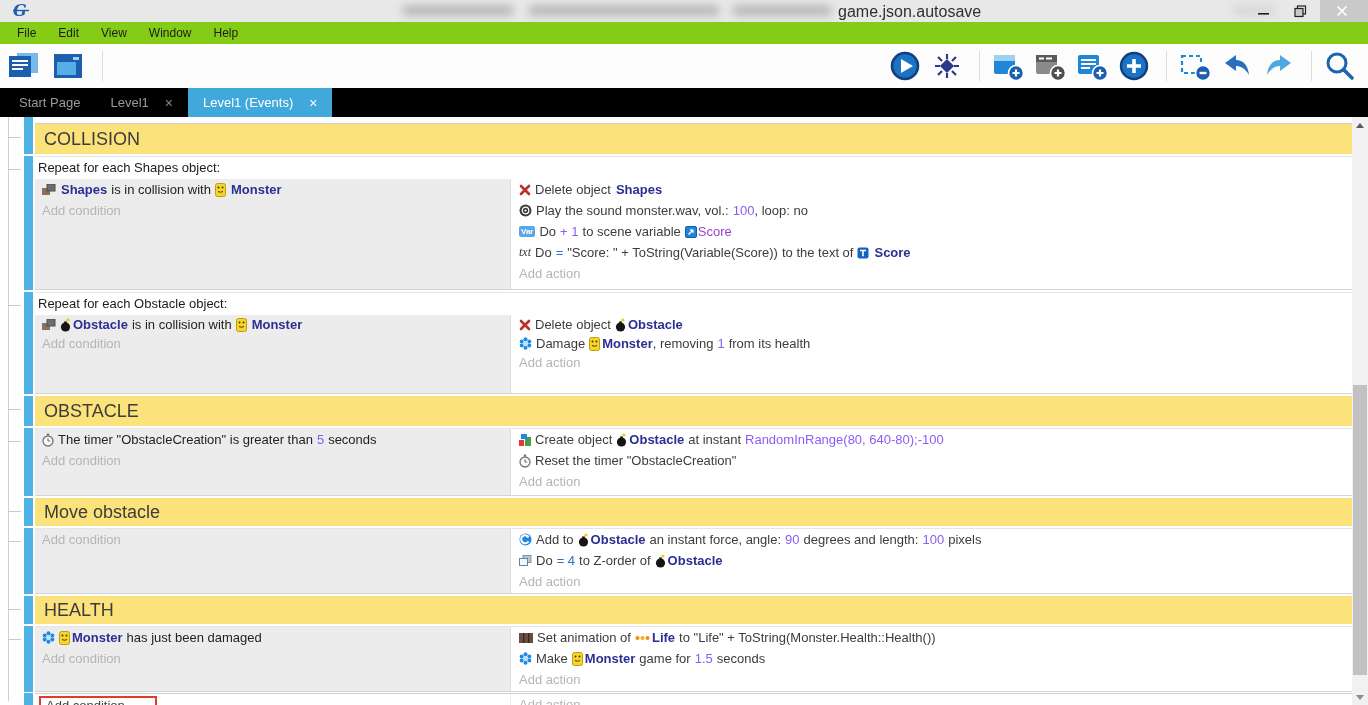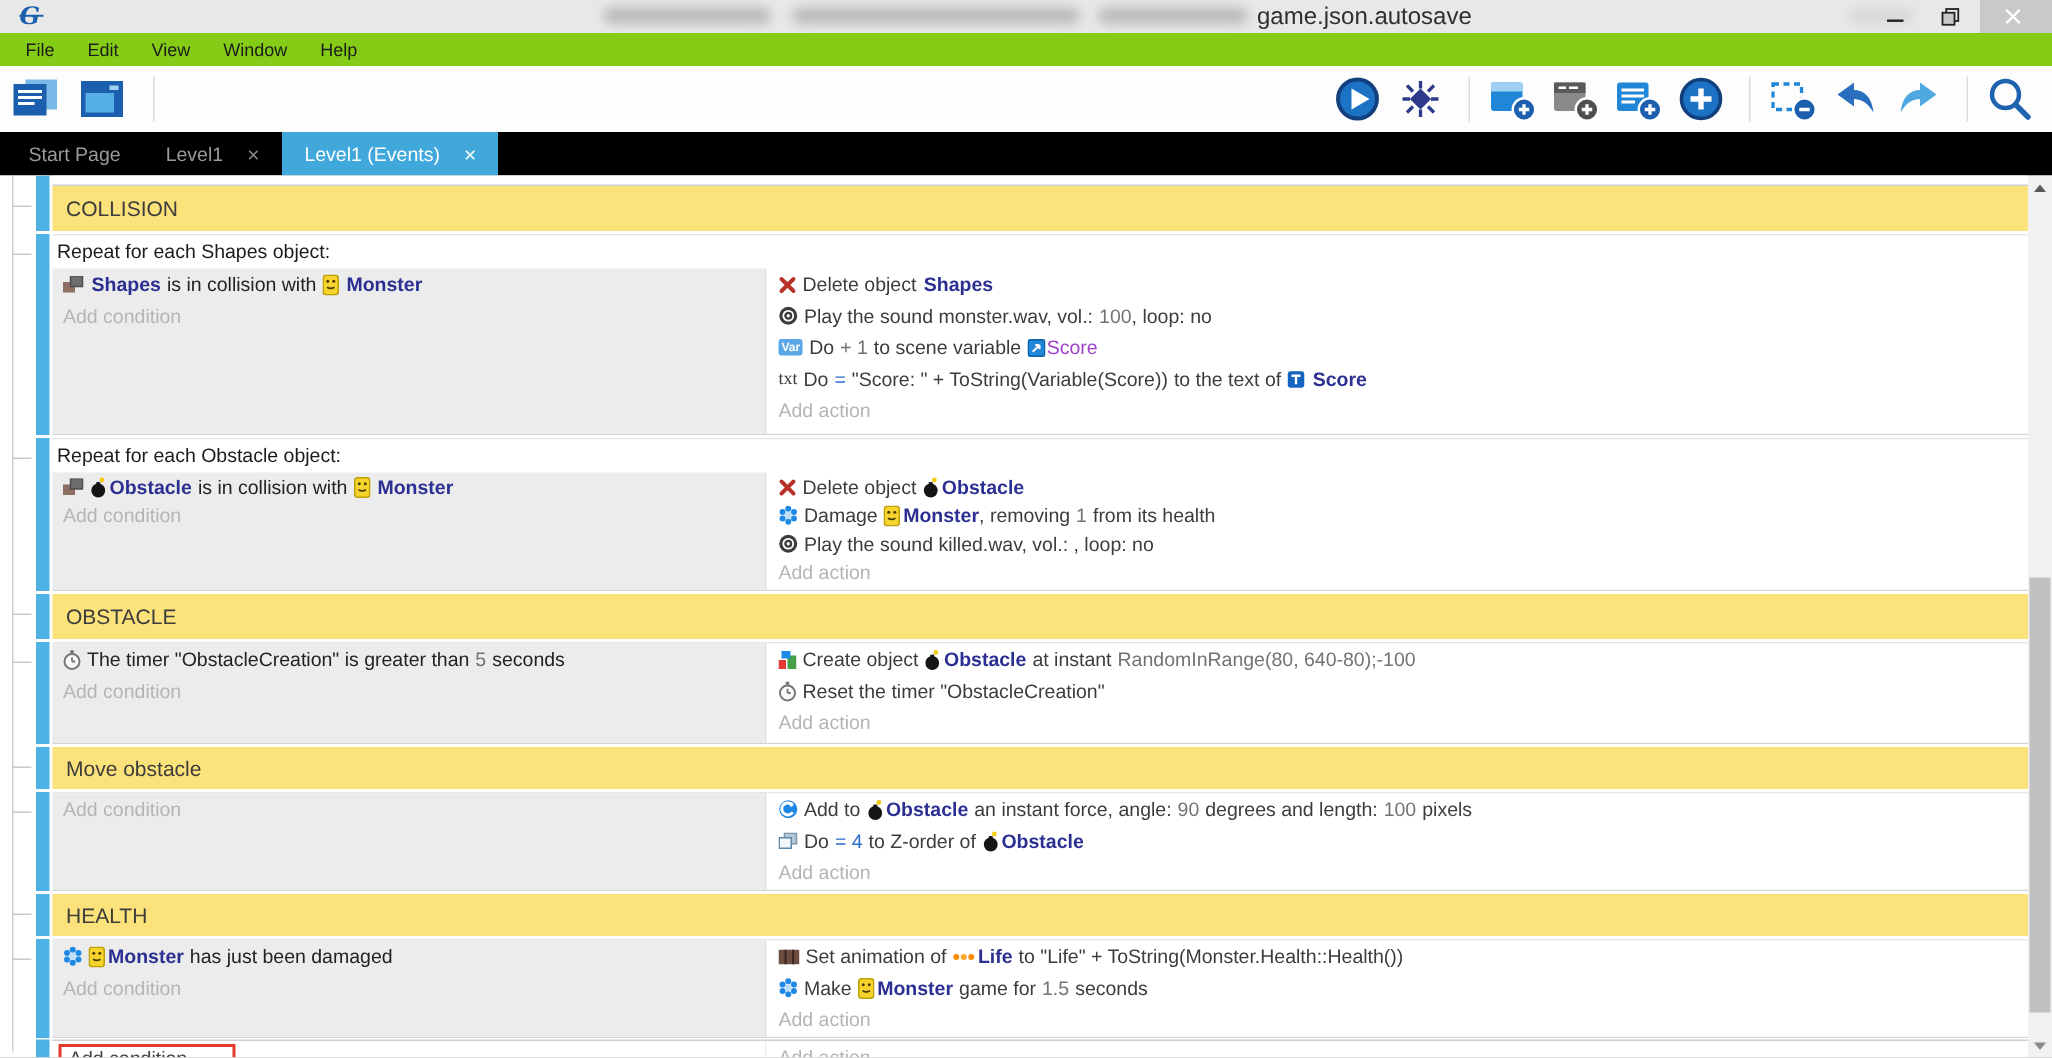--- a/index.html
+++ b/index.html
@@ -36,44 +36,44 @@
 
   
   .sheet{position:absolute;left:0;top:117px;width:1352px;height:588px;background:#fff;overflow:hidden}
   .rail{position:absolute;left:8px;top:0;width:1px;height:584px;background:#cfcfcf}
   .blocks{margin-left:24px}
   .block{display:flex;position:relative;margin-bottom:2px}
   .block::before{content:"";position:absolute;left:-16px;top:13px;width:13px;height:1px;background:#c9c9c9}
   .block.notick::before{display:none}
   .bar{width:9px;flex:none;background:#4fb2e4;margin-right:2px}
   .content{flex:1;min-width:0}
-  .ghead{background:#fce27a;display:flex;align-items:center;padding-left:9px;font-size:14px;color:#3c3c3c}
+  .ghead{background:#fce27a;display:flex;align-items:center;padding-left:9px;font-size:18px;color:#3c3c3c}
   .ev .content{border-top:1px solid #e5e5e5;border-bottom:1px solid #d5d5d5}
   .ev-header{height:22px;line-height:21px;background:#fff;padding-left:3px;color:#1b1b1b;white-space:nowrap}
   .ev-body{display:flex}
   .conds{width:476px;flex:none;background:#ececec;border-right:1px solid #dedede}
   .conds.plain{background:#fff;border-right:1px solid #ececec}
   .acts{flex:1;background:#fff;min-width:0}
   .row{height:21px;display:flex;align-items:center;padding-left:7px;white-space:nowrap;overflow:hidden}
   .acts .row{padding-left:8px}
   .r19{height:19px}
   .add{color:#b5b5b5}
   .add.dark{color:#424242}
   .t{margin-right:4px;color:#222}
   .at{margin-right:4px;color:#3c3c3c}
   .obj{font-weight:bold;color:#2b2f92;margin:0 4px 0 1px}
-  .g{color:#737373;margin-right:4px}
+  .g{color:#8b5cf6;margin-right:4px}
   .bl{color:#2e6fce;margin-right:4px}
   .pu{color:#9c3fc9;margin-right:4px}
   .tight{margin-left:-4px}
   .ic{display:inline-flex;flex:none;align-items:center;margin-right:4px}
   .ic.snug{margin-right:1px}
   .varbadge{flex:none;background:#5aa7e8;color:#fff;font-size:8px;line-height:11px;height:11px;
             padding:0 2px;border-radius:2px;margin-right:4px;font-weight:bold}
-  .txtbadge{flex:none;color:#3a3a3a;font-size:12px;margin-right:4px;font-family:"Liberation Serif","DejaVu Serif",serif}
+  .txtbadge{flex:none;font-style:italic;color:#3a3a3a;font-size:12px;margin-right:4px;font-family:"Liberation Serif","DejaVu Serif",serif}
   .redbox{display:inline-flex;align-items:center;border:2px solid #e23a2b;height:19px;width:118px;padding-left:5px;margin-top:1px}
 
   
   .vscroll{position:absolute;left:1352px;top:117px;width:16px;height:588px;background:#f1f1f1}
   .sb-btn{position:absolute;left:0;width:16px;height:16px;display:flex;align-items:center;justify-content:center}
   .tri-up{width:0;height:0;border-left:4px solid transparent;border-right:4px solid transparent;border-bottom:5px solid #5a5a5a}
   .tri-dn{width:0;height:0;border-left:4px solid transparent;border-right:4px solid transparent;border-top:5px solid #8a8a8a}
   .thumb{position:absolute;left:1px;top:268px;width:14px;height:290px;background:#c1c1c1}
 </style>
 </head>
@@ -428,30 +428,20 @@
                       <circle cx="3.5" cy="4.5" r="1" fill="#4a3b00"></circle>
                       <circle cx="7.5" cy="4.5" r="1" fill="#4a3b00"></circle>
                       <path d="M3 8.5 Q5.5 10 8 8.5" stroke="#4a3b00" fill="none"></path>
                     </svg>
                   </span>
                 <span class="obj">Monster</span>
                 <span class="at tight">, removing</span>
                 <span class="g">1</span>
                 <span class="at">from its health</span>
               </div>
-              <div class="row r19">
-                <span class="ic">
-                    <svg width="13" height="13">
-                      <circle cx="6.5" cy="6.5" r="6" fill="#3c3c3c"></circle>
-                      <circle cx="6.5" cy="6.5" r="3.3" fill="none" stroke="#fff" stroke-width="1.2"></circle>
-                      <circle cx="6.5" cy="6.5" r="1.1" fill="#fff"></circle>
-                    </svg>
-                  </span>
-                <span class="at">Play the sound killed.wav, vol.: , loop: no</span>
-              </div>
               <div class="row r19 add">Add action</div>
             </div>
           </div>
         </div>
       </div>
 
       <div class="block">
         <div class="bar"></div>
         <div class="content ghead" style="height:30px">OBSTACLE</div>
       </div>

